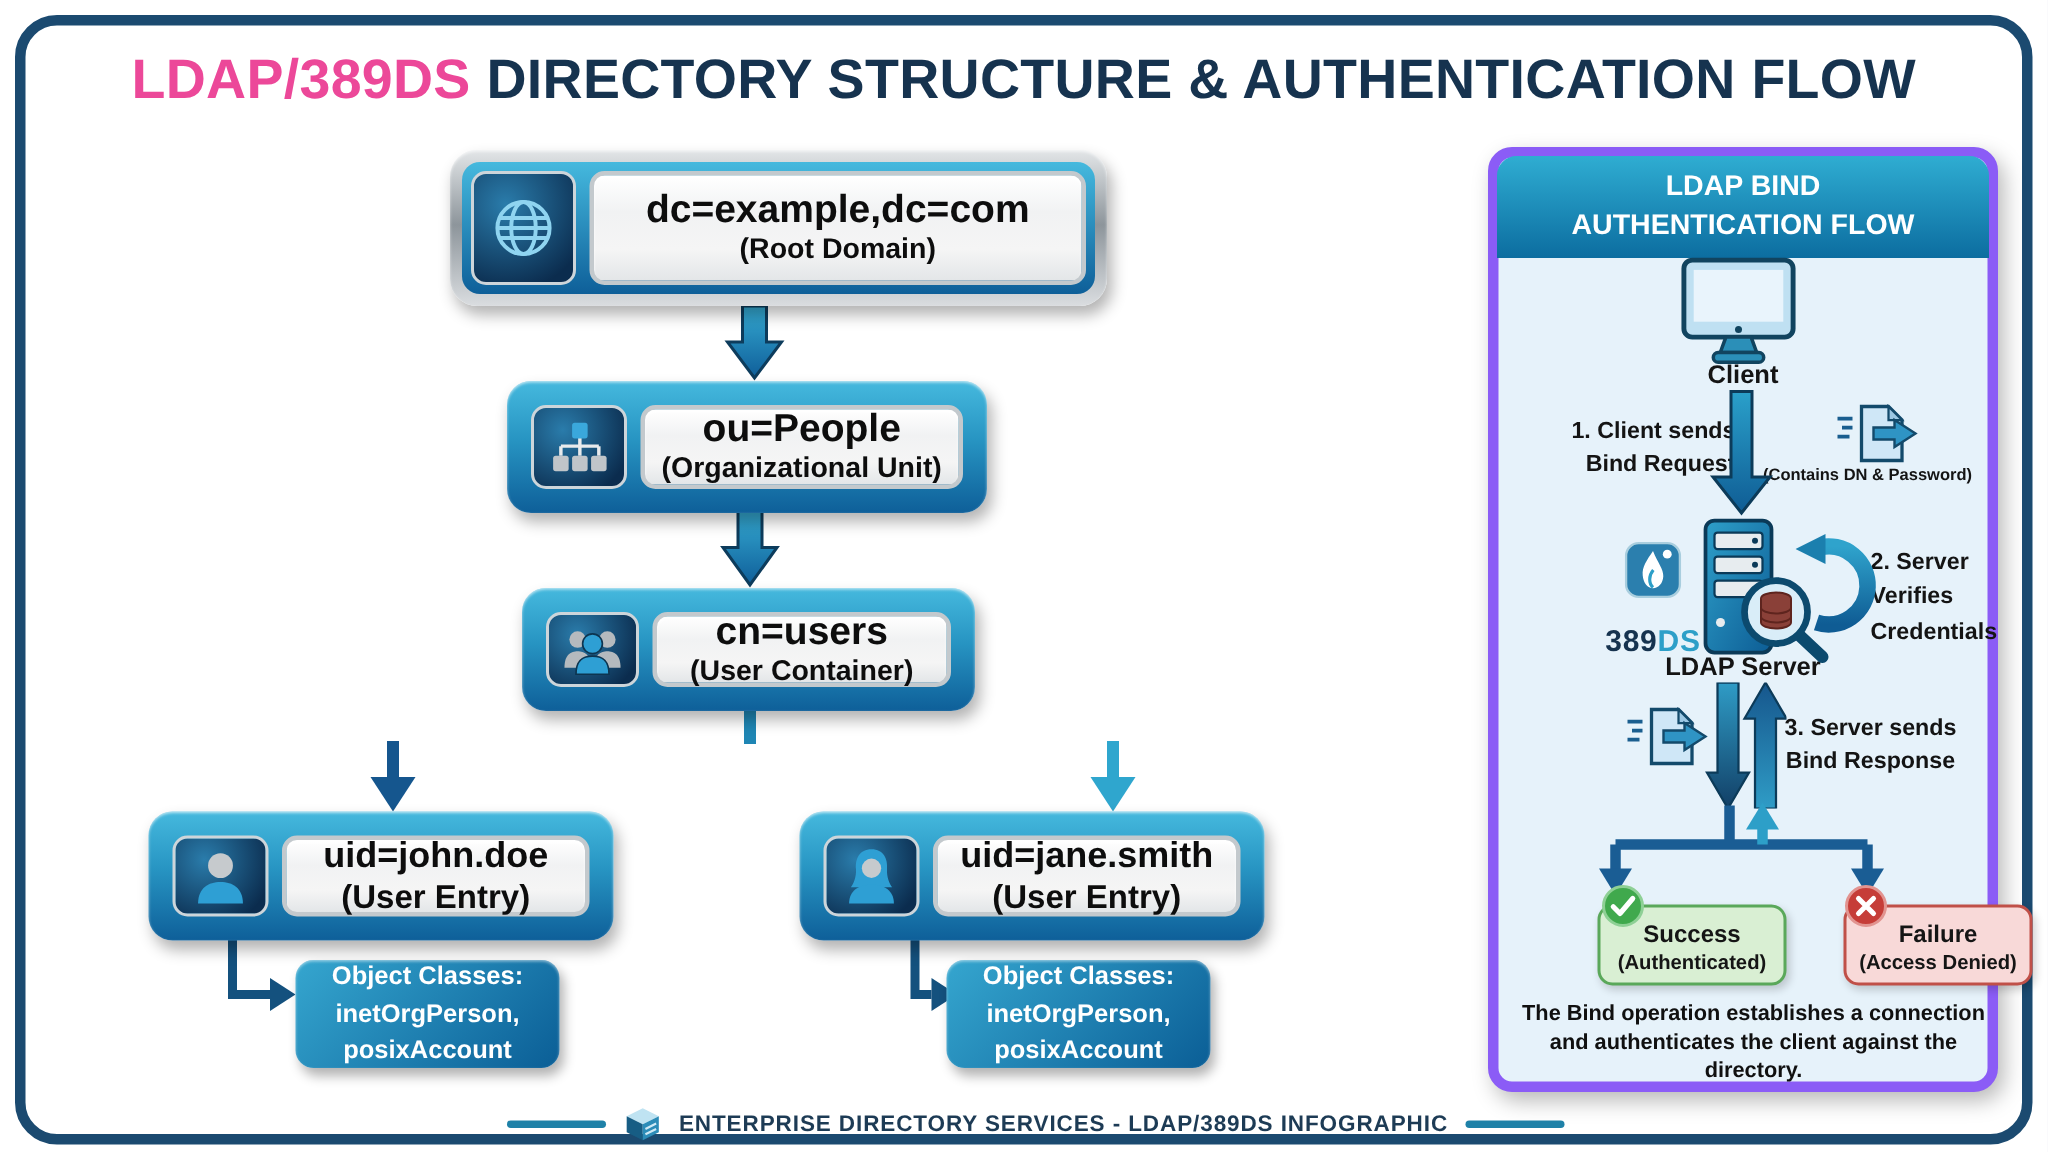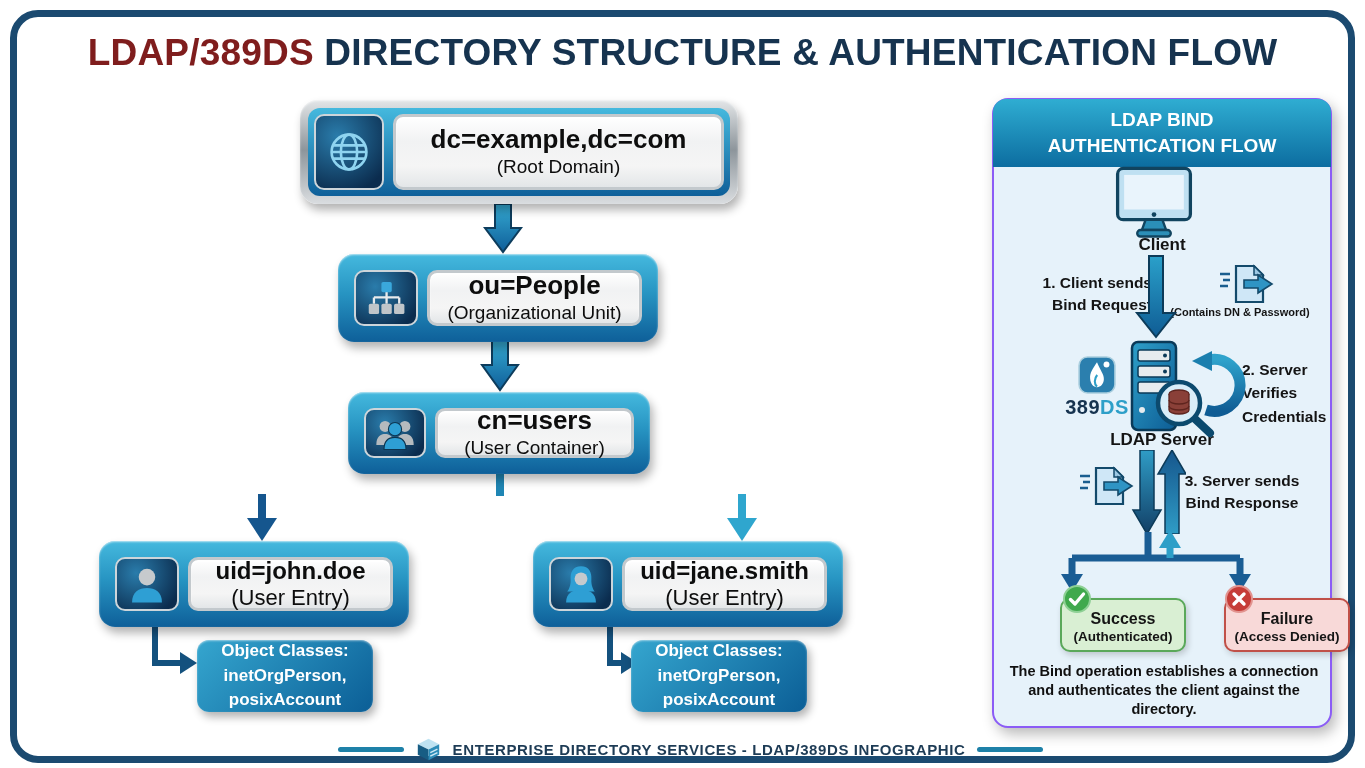--- a/index.html
+++ b/index.html
@@ -3,63 +3,63 @@
 <meta charset="utf-8">
 <style>
   html,body{margin:0;padding:0;background:#f6f8f9;}
   *{box-sizing:border-box;}
   .stage{position:relative;width:1365px;height:768px;background:#ffffff;overflow:hidden;
          font-family:"Liberation Sans",sans-serif;}
   .frame{position:absolute;left:10px;top:10px;right:10px;bottom:5px;border:7px solid #1b4a70;
          border-radius:28px;pointer-events:none;z-index:0;}
   .title{position:absolute;left:0;right:0;top:32px;text-align:center;font-size:37px;
          font-weight:bold;letter-spacing:0.2px;z-index:2;margin:0;}
-  .t-accent{color:#7f1d1d;}
+  .t-accent{color:#ec4899;}
   .t-rest{color:#16334f;}
 
   
   .tree-lines{position:absolute;left:0;top:0;z-index:1;pointer-events:none;}
   .node{position:absolute;z-index:2;border-radius:16px;padding:10px;display:flex;
         background:linear-gradient(180deg,#45b9de,#2794c2 45%,#0e5f99);
         box-shadow:3px 6px 10px rgba(0,0,0,.3), inset 0 1px 2px rgba(255,255,255,.65);}
   .node.metal{padding:8px;border-radius:18px;
         background:linear-gradient(180deg,#e3e6e8,#8d959b 48%,#dadde0);}
   .node .blue{flex:1;display:flex;align-items:center;gap:9px;border-radius:12px;padding:6px;}
   .node.metal .blue{background:linear-gradient(180deg,#45b9de,#0e5f99);}
   .tile{flex:0 0 auto;align-self:stretch;display:flex;align-items:center;justify-content:center;
         border-radius:10px;border:2px solid #cdd5da;
         background:radial-gradient(circle at 32% 28%,#2a7cab,#0b2c4e 85%);}
   .panel{flex:1;align-self:stretch;display:flex;flex-direction:column;align-items:center;
         justify-content:center;border-radius:10px;border:3px solid #c3c9cd;
         background:linear-gradient(180deg,#ffffff,#f1f2f3 35%,#f5f5f5 70%,#e3e6e8);
         box-shadow:inset 0 2px 2px rgba(255,255,255,.95);}
   .nl{font-size:26px;font-weight:bold;color:#0d0d0d;line-height:1.05;}
-  .ns{font-size:19px;font-weight:normal;color:#0d0d0d;line-height:1.15;margin-top:2px;}
+  .ns{font-size:19px;font-weight:bold;color:#0d0d0d;line-height:1.15;margin-top:2px;}
   .node.small .nl{font-size:24px;}
   .node.small .ns{font-size:22px;}
 
   .oc{position:absolute;z-index:2;border-radius:12px;color:#fff;text-align:center;
       display:flex;flex-direction:column;justify-content:space-between;line-height:1.33;
       font-size:17px;font-weight:bold;
       background:linear-gradient(135deg,#35a6cf,#0b5e96);
       box-shadow:3px 5px 8px rgba(0,0,0,.3), inset 0 1px 2px rgba(255,255,255,.5);}
 
   
   .flow{position:absolute;left:992px;top:98px;width:340px;height:630px;z-index:2;
-        background:#e6f2fa;border:2px solid #8b5cf6;border-radius:16px;
+        background:#e6f2fa;border:7px solid #8b5cf6;border-radius:16px;
         box-shadow:4px 6px 14px rgba(0,0,0,.28);}
   .flow-header{position:absolute;left:-1px;top:-1px;right:-1px;border-radius:13px 13px 0 0;
         background:linear-gradient(180deg,#2fadd2,#0c6da0);color:#fff;text-align:center;
         font-weight:bold;font-size:19px;line-height:1.35;padding:8px 0 9px;}
   .fp{position:absolute;font-weight:bold;color:#141414;}
   .center{text-align:center;}
   .step{font-size:15.5px;line-height:1.42;}
   .note{font-size:11px;}
   .biglabel{font-size:17px;left:0;right:0;text-align:center;}
-  .logo389{font-size:20px;letter-spacing:0.5px;text-align:center;}
+  .logo389{font-size:20px;letter-spacing:0.5px;text-align:center;margin-top:16px;}
   .logo389 .n389{color:#16334f;}
   .logo389 .nds{color:#2d9fc8;}
 
   .result{position:absolute;border-radius:10px;text-align:center;display:flex;
           flex-direction:column;justify-content:flex-end;padding-bottom:5px;
           box-shadow:2px 3px 6px rgba(0,0,0,.18);margin-left:44px;}
   .result .r1{font-size:16px;font-weight:bold;color:#151515;line-height:1.15;}
   .result .r2{font-size:13.5px;font-weight:bold;color:#151515;line-height:1.2;}
   .success{background:#d9efd3;border:2px solid #5aa85a;}
   .failure{background:#f8d9d8;border:2px solid #c05048;}

